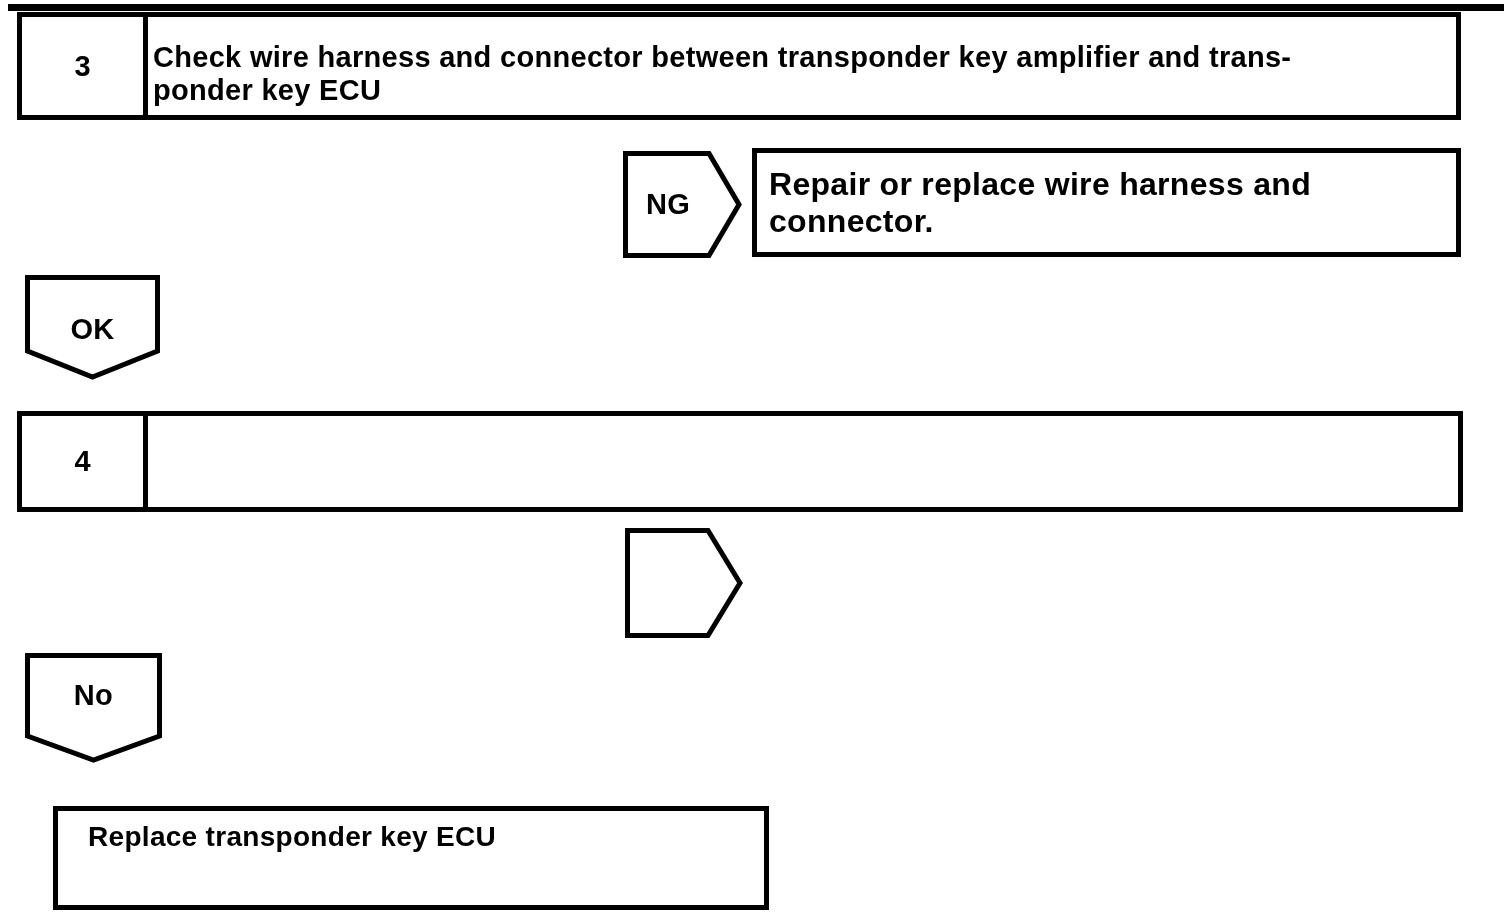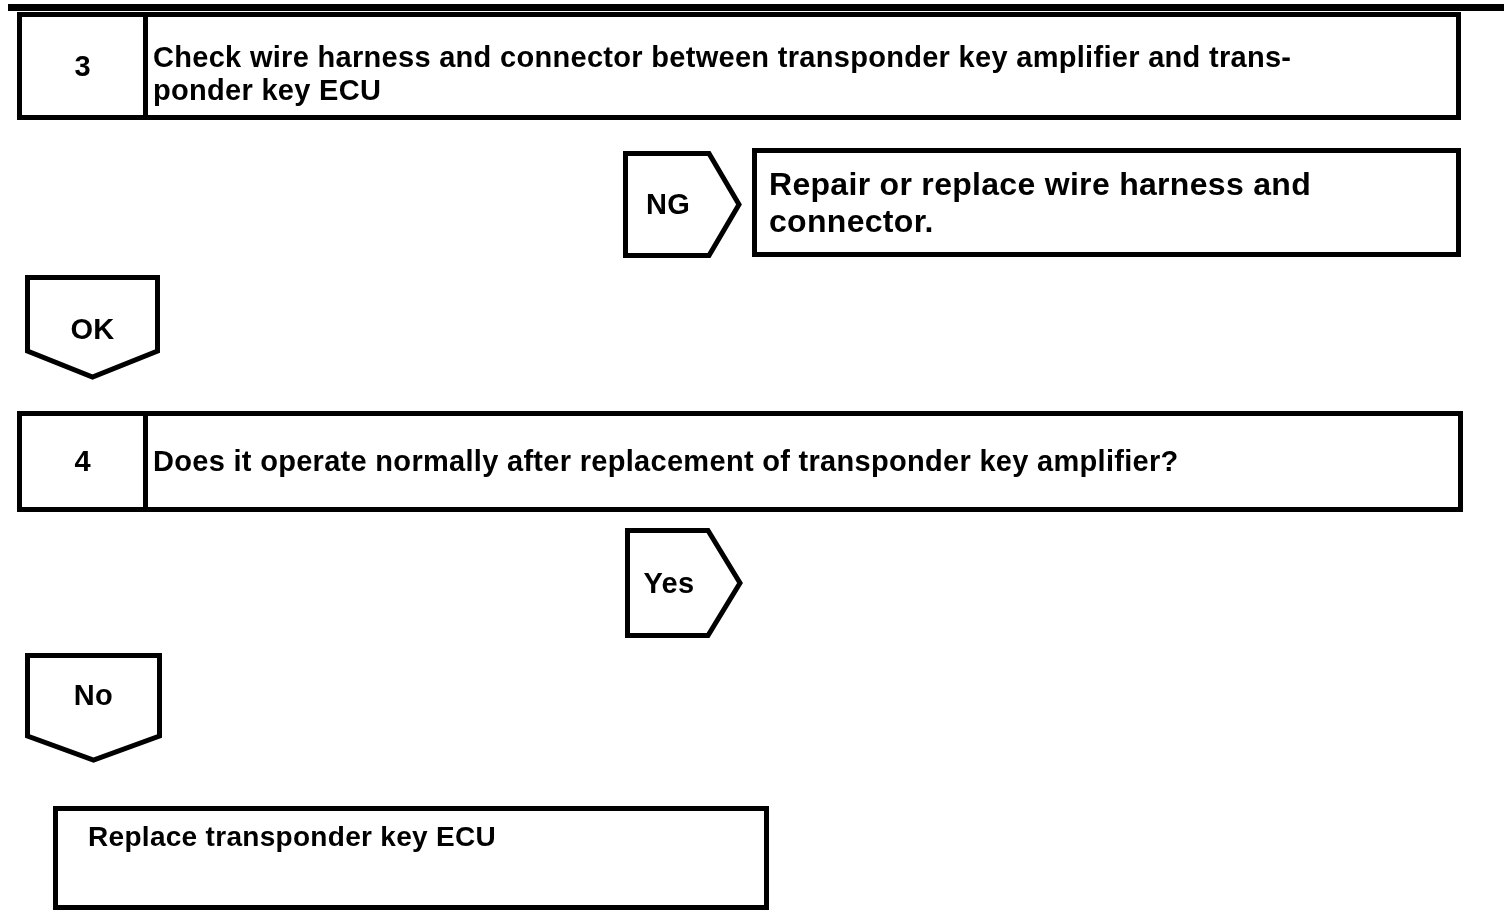--- a/index.html
+++ b/index.html
@@ -111,28 +111,26 @@
 
   <div class="abs" style="left:25px; top:275px; width:135px; height:105px;">
     <svg class="pent" width="135" height="105" viewBox="0 0 135 105">
       <polygon points="2.5,2.5 132.5,2.5 132.5,76 67.5,102 2.5,76"></polygon>
     </svg>
     <div class="pent-label" style="left:0; top:0; width:135px; height:80px;margin-top:14px;">OK</div>
   </div>
 
   <div class="abs step-box" style="left:17px; top:411px; width:1446px; height:101px;">
     <div class="num-cell">4</div>
-    <div class="q-text centered">Does it operate normally after replacement of transponder key amplifier?</div>
   </div>
 
   <div class="abs" style="left:625px; top:528px; width:118px; height:110px;">
     <svg class="pent" width="118" height="110" viewBox="0 0 118 110">
       <polygon points="2.5,2.5 83,2.5 115,55 83,107.5 2.5,107.5"></polygon>
     </svg>
-    <div class="pent-label" style="left:0; top:0; width:88px; height:110px;">Yes</div>
   </div>
 
 
   <div class="abs" style="left:25px; top:653px; width:137px; height:110px;">
     <svg class="pent" width="137" height="110" viewBox="0 0 137 110">
       <polygon points="2.5,2.5 134.5,2.5 134.5,83 68.5,107 2.5,83"></polygon>
     </svg>
     <div class="pent-label" style="left:0; top:0; width:137px; height:85px;">No</div>
   </div>
 

